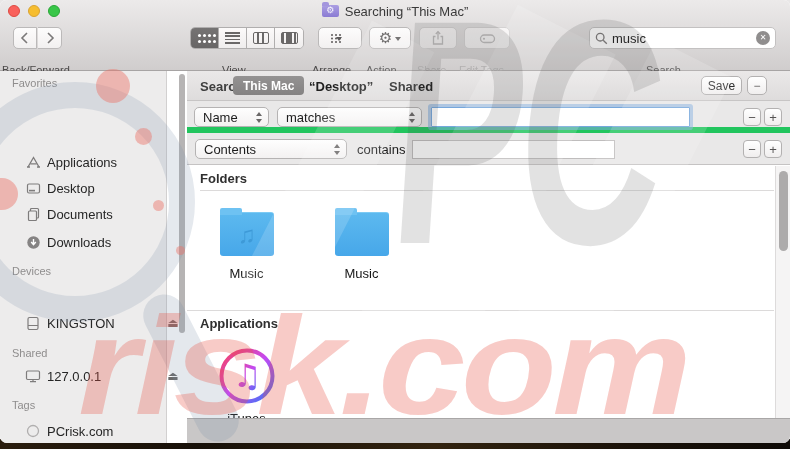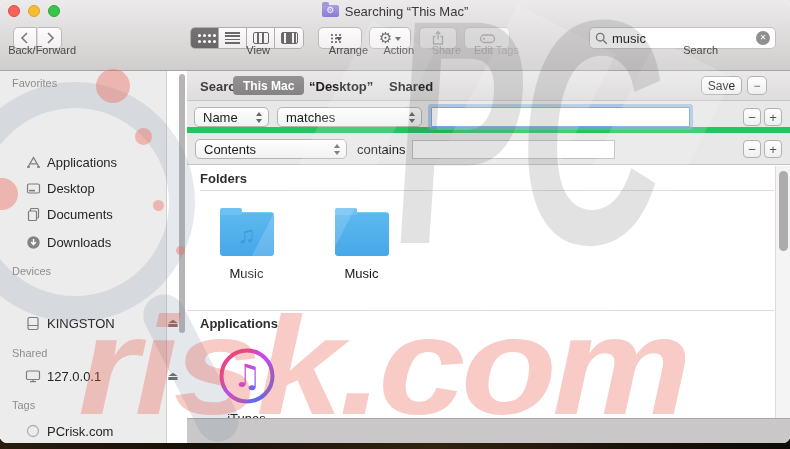--- a/index.html
+++ b/index.html
@@ -25,21 +25,21 @@
   #titlebar { position:absolute; left:0; top:0; width:100%; height:22px;
     display:flex; align-items:center; justify-content:center; gap:6px; }
   #title-icon { position:relative; width:17px; height:12px; border-radius:2px;
     background:linear-gradient(#ab9ee2,#8a7bd3); }
   #title-icon::before { content:""; position:absolute; left:0; top:-3px; width:7px; height:4px;
     background:#a395dd; border-radius:2px 2px 0 0; }
   #title-icon::after { content:"⚙"; position:absolute; left:0; right:0; top:-1px; bottom:0;
     color:rgba(255,255,255,.9); font-size:9px; text-align:center; line-height:13px; }
   #title-text { font-size:13px; color:#3a3a3a; }
 
-  .tb-label { position:absolute; top:44px; font-size:11px; color:#4b4949; text-align:right; }
+  .tb-label { position:absolute; top:64px; font-size:11px; color:#4b4949; text-align:left; }
   .tb-label.dim { color:#b2b0b0; }
 
   .tb-btn { position:absolute; top:27px; height:22px; border:1px solid #bbb9b9; border-radius:5px;
     background:linear-gradient(#fdfcfc,#f2f0f0); display:flex; align-items:center; justify-content:center; gap:3px; }
   .tb-btn.dim { border-color:#d4d2d2; background:linear-gradient(#f8f6f6,#f1efef); }
 
   #bf-back  { left:13px; width:24px; }
   #bf-fwd   { left:38px; width:24px; border-top-left-radius:0; border-bottom-left-radius:0; border-left:none; }
   #bf-back  { border-top-right-radius:0; border-bottom-right-radius:0; }
 

